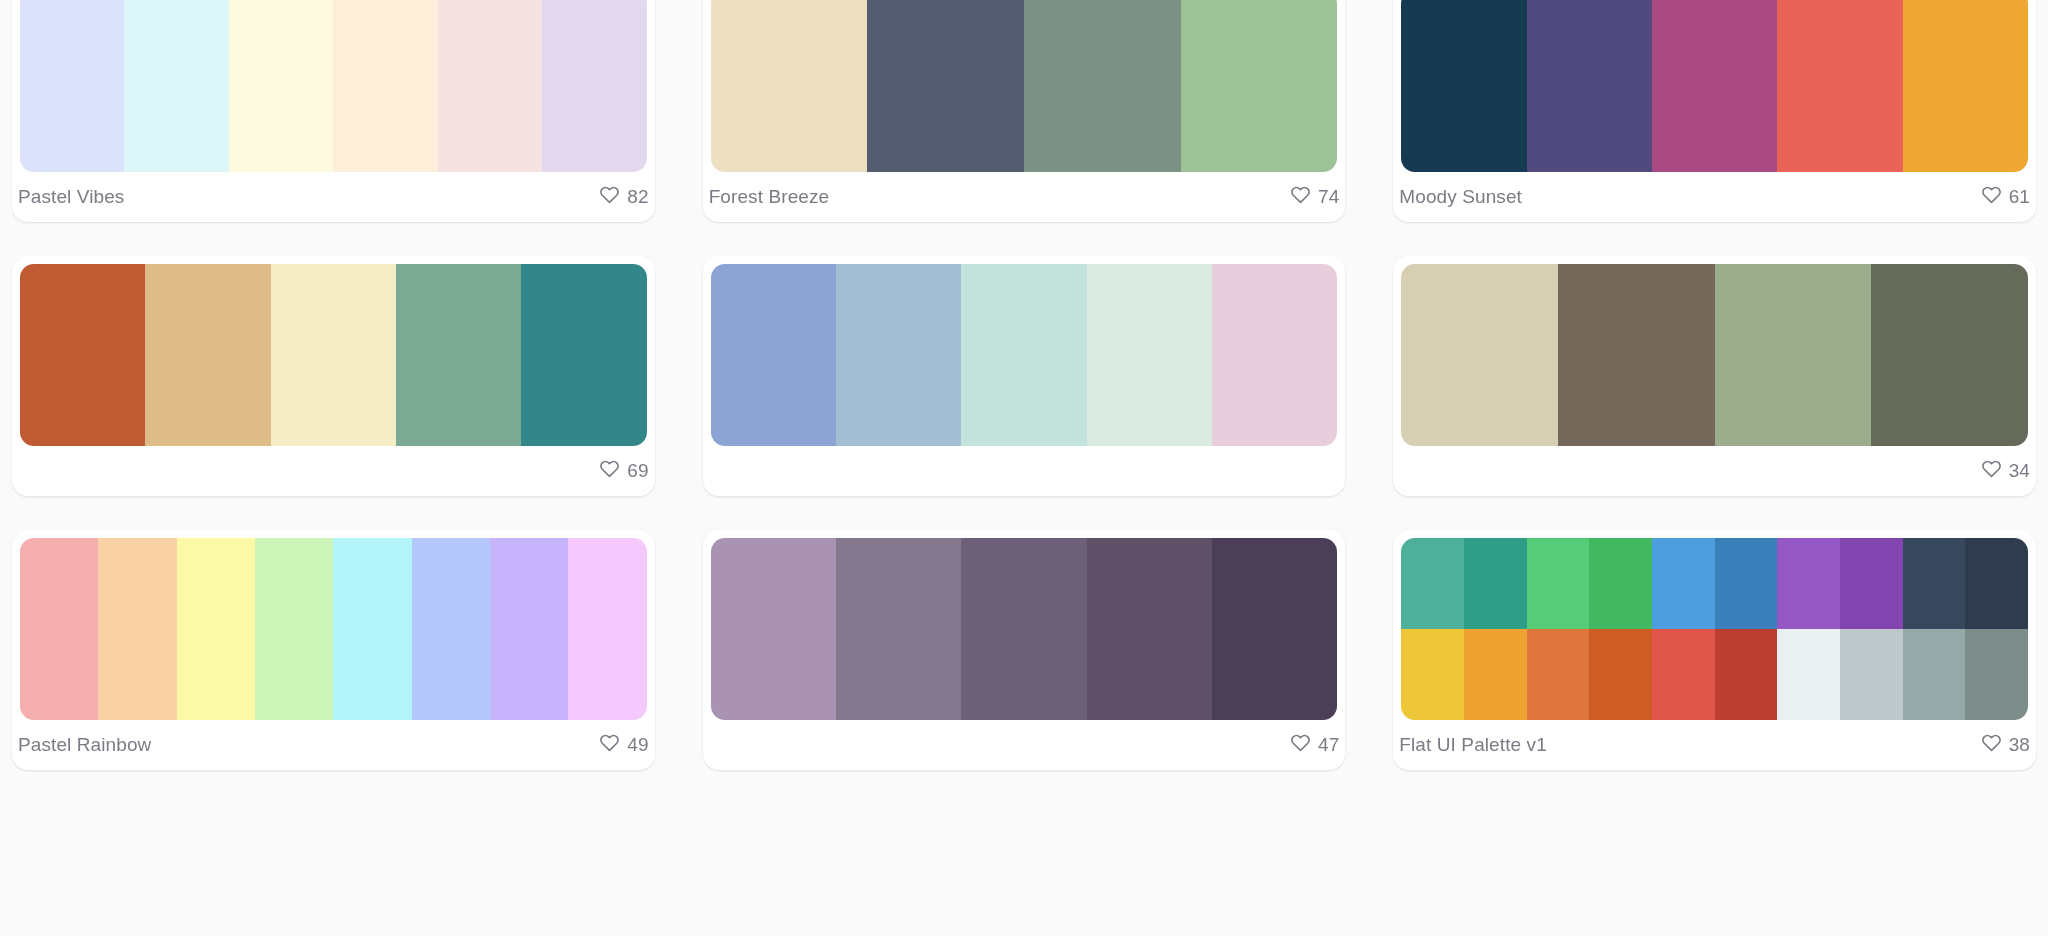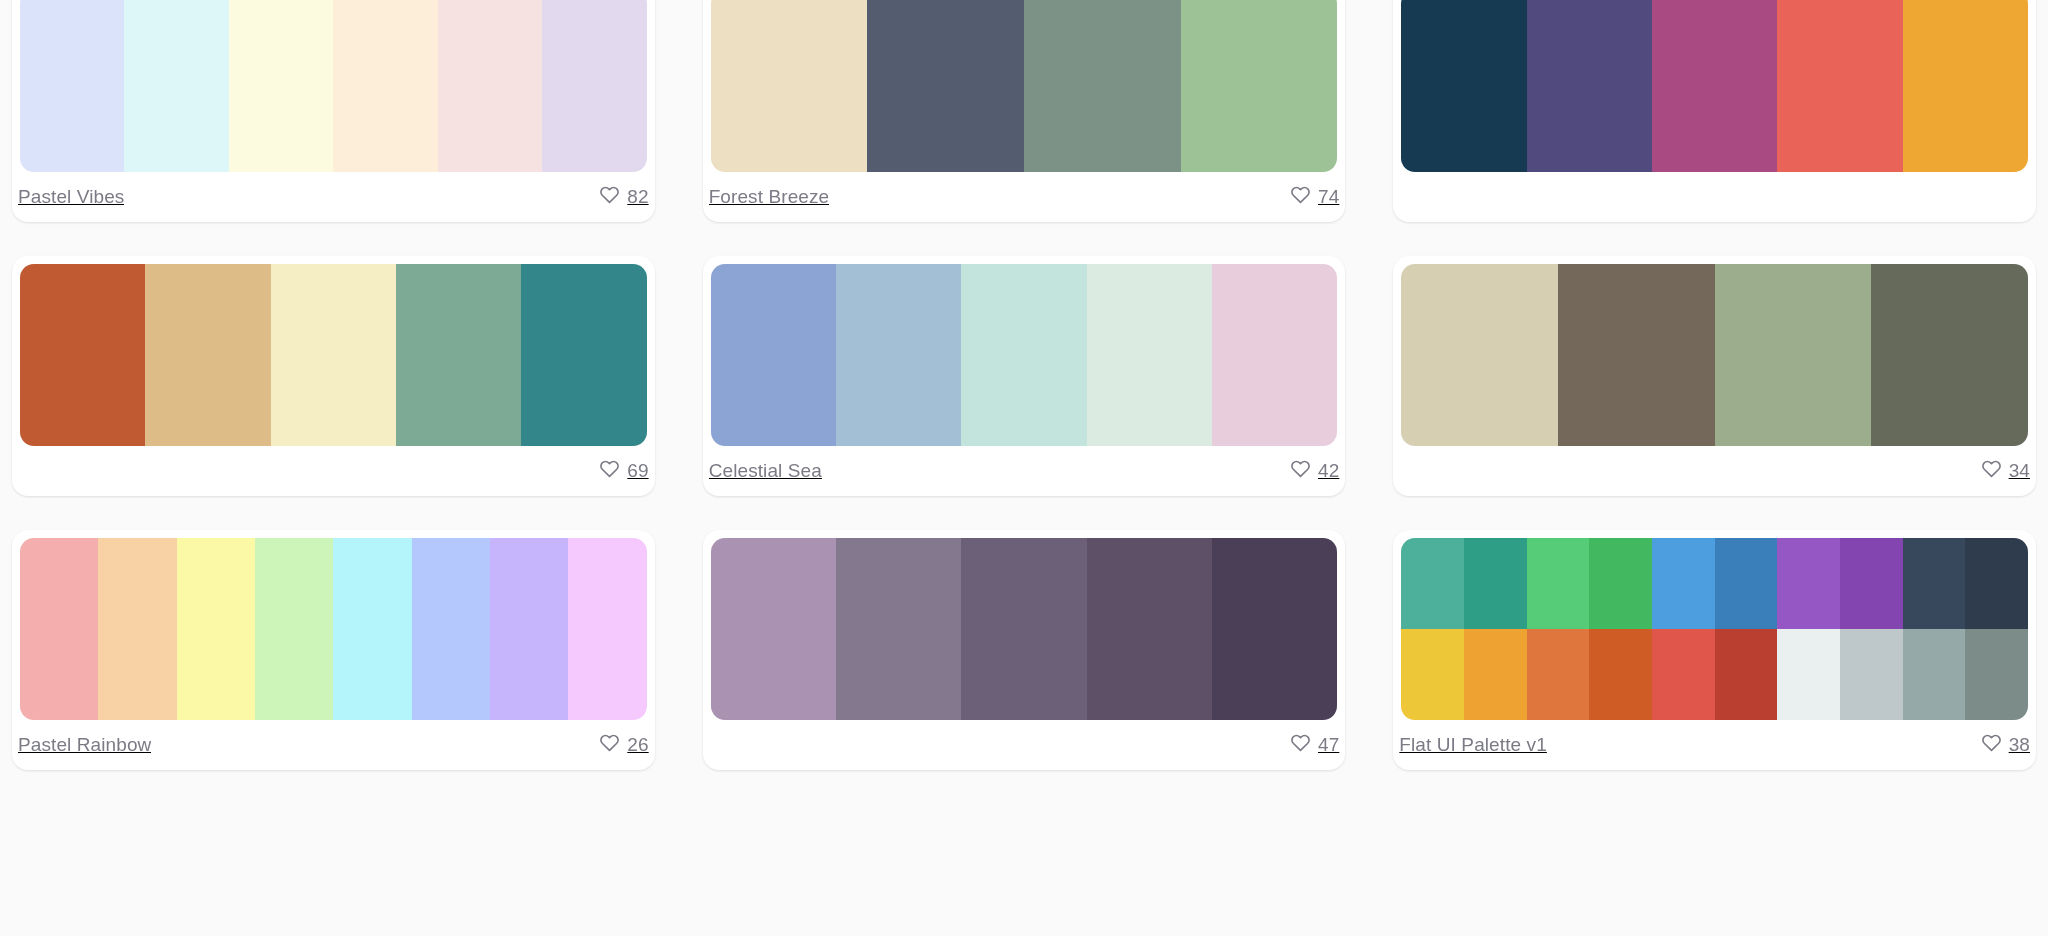--- a/index.html
+++ b/index.html
@@ -60,21 +60,20 @@
   }
   .swatches.grid2 .sw { width: 100%; height: 100%; }
 
   
   .meta {
     display: flex;
     align-items: flex-end;
     justify-content: space-between;
     padding: 13px 6px 14px 6px;
     min-height: 46px;
-    text-decoration: underline;
   }
   .title {
     font-size: 19px;
     color: #7b7b86;
     letter-spacing: .1px;
     white-space: nowrap;
     overflow: hidden;
     text-overflow: ellipsis;
   }
   .likes {
@@ -132,20 +131,29 @@
       </div>
     </div>
     <div class="card">
       <div class="swatches">
         <div class="sw" style="background: rgb(21, 58, 82);"></div>
         <div class="sw" style="background: rgb(80, 74, 127);"></div>
         <div class="sw" style="background: rgb(169, 75, 130);"></div>
         <div class="sw" style="background: rgb(234, 99, 88);"></div>
         <div class="sw" style="background: rgb(239, 167, 51);"></div>
       </div>
+      <div class="meta">
+        <div class="title">Moody Sunset</div>
+        <div class="likes">
+          <span class="heart"><svg width="21" height="19" viewBox="0 0 24 22" fill="none">
+              <path d="M12 20.2 3.6 11.9a5.2 5.2 0 0 1 0-7.4 5.2 5.2 0 0 1 7.4 0l1 1 1-1a5.2 5.2 0 0 1 7.4 0 5.2 5.2 0 0 1 0 7.4L12 20.2z" stroke="#7b7b86" stroke-width="1.9" stroke-linejoin="round" fill="none"></path>
+            </svg></span>
+          <span class="like-count">61</span>
+        </div>
+      </div>
     </div>
     <div class="card">
       <div class="swatches">
         <div class="sw" style="background: rgb(192, 90, 51);"></div>
         <div class="sw" style="background: rgb(222, 188, 135);"></div>
         <div class="sw" style="background: rgb(245, 238, 196);"></div>
         <div class="sw" style="background: rgb(125, 170, 148);"></div>
         <div class="sw" style="background: rgb(51, 135, 138);"></div>
       </div>
       <div class="meta">
@@ -158,29 +166,20 @@
         </div>
       </div>
     </div>
     <div class="card">
       <div class="swatches">
         <div class="sw" style="background: rgb(139, 164, 212);"></div>
         <div class="sw" style="background: rgb(163, 191, 214);"></div>
         <div class="sw" style="background: rgb(195, 228, 221);"></div>
         <div class="sw" style="background: rgb(220, 235, 226);"></div>
         <div class="sw" style="background: rgb(232, 206, 221);"></div>
-      </div>
-      <div class="meta">
-        <div class="title">Celestial Sea</div>
-        <div class="likes">
-          <span class="heart"><svg width="21" height="19" viewBox="0 0 24 22" fill="none">
-              <path d="M12 20.2 3.6 11.9a5.2 5.2 0 0 1 0-7.4 5.2 5.2 0 0 1 7.4 0l1 1 1-1a5.2 5.2 0 0 1 7.4 0 5.2 5.2 0 0 1 0 7.4L12 20.2z" stroke="#7b7b86" stroke-width="1.9" stroke-linejoin="round" fill="none"></path>
-            </svg></span>
-          <span class="like-count">42</span>
-        </div>
       </div>
     </div>
     <div class="card">
       <div class="swatches">
         <div class="sw" style="background: rgb(214, 207, 178);"></div>
         <div class="sw" style="background: rgb(115, 104, 90);"></div>
         <div class="sw" style="background: rgb(156, 173, 142);"></div>
         <div class="sw" style="background: rgb(101, 106, 91);"></div>
       </div>
       <div class="meta">
@@ -203,21 +202,21 @@
         <div class="sw" style="background: rgb(181, 200, 253);"></div>
         <div class="sw" style="background: rgb(198, 180, 252);"></div>
         <div class="sw" style="background: rgb(245, 201, 253);"></div>
       </div>
       <div class="meta">
         <div class="title">Pastel Rainbow</div>
         <div class="likes">
           <span class="heart"><svg width="21" height="19" viewBox="0 0 24 22" fill="none">
               <path d="M12 20.2 3.6 11.9a5.2 5.2 0 0 1 0-7.4 5.2 5.2 0 0 1 7.4 0l1 1 1-1a5.2 5.2 0 0 1 7.4 0 5.2 5.2 0 0 1 0 7.4L12 20.2z" stroke="#7b7b86" stroke-width="1.9" stroke-linejoin="round" fill="none"></path>
             </svg></span>
-          <span class="like-count">26</span>
+          <span class="like-count">49</span>
         </div>
       </div>
     </div>
     <div class="card">
       <div class="swatches">
         <div class="sw" style="background: rgb(169, 146, 178);"></div>
         <div class="sw" style="background: rgb(132, 120, 142);"></div>
         <div class="sw" style="background: rgb(108, 95, 120);"></div>
         <div class="sw" style="background: rgb(93, 80, 103);"></div>
         <div class="sw" style="background: rgb(75, 63, 87);"></div>

